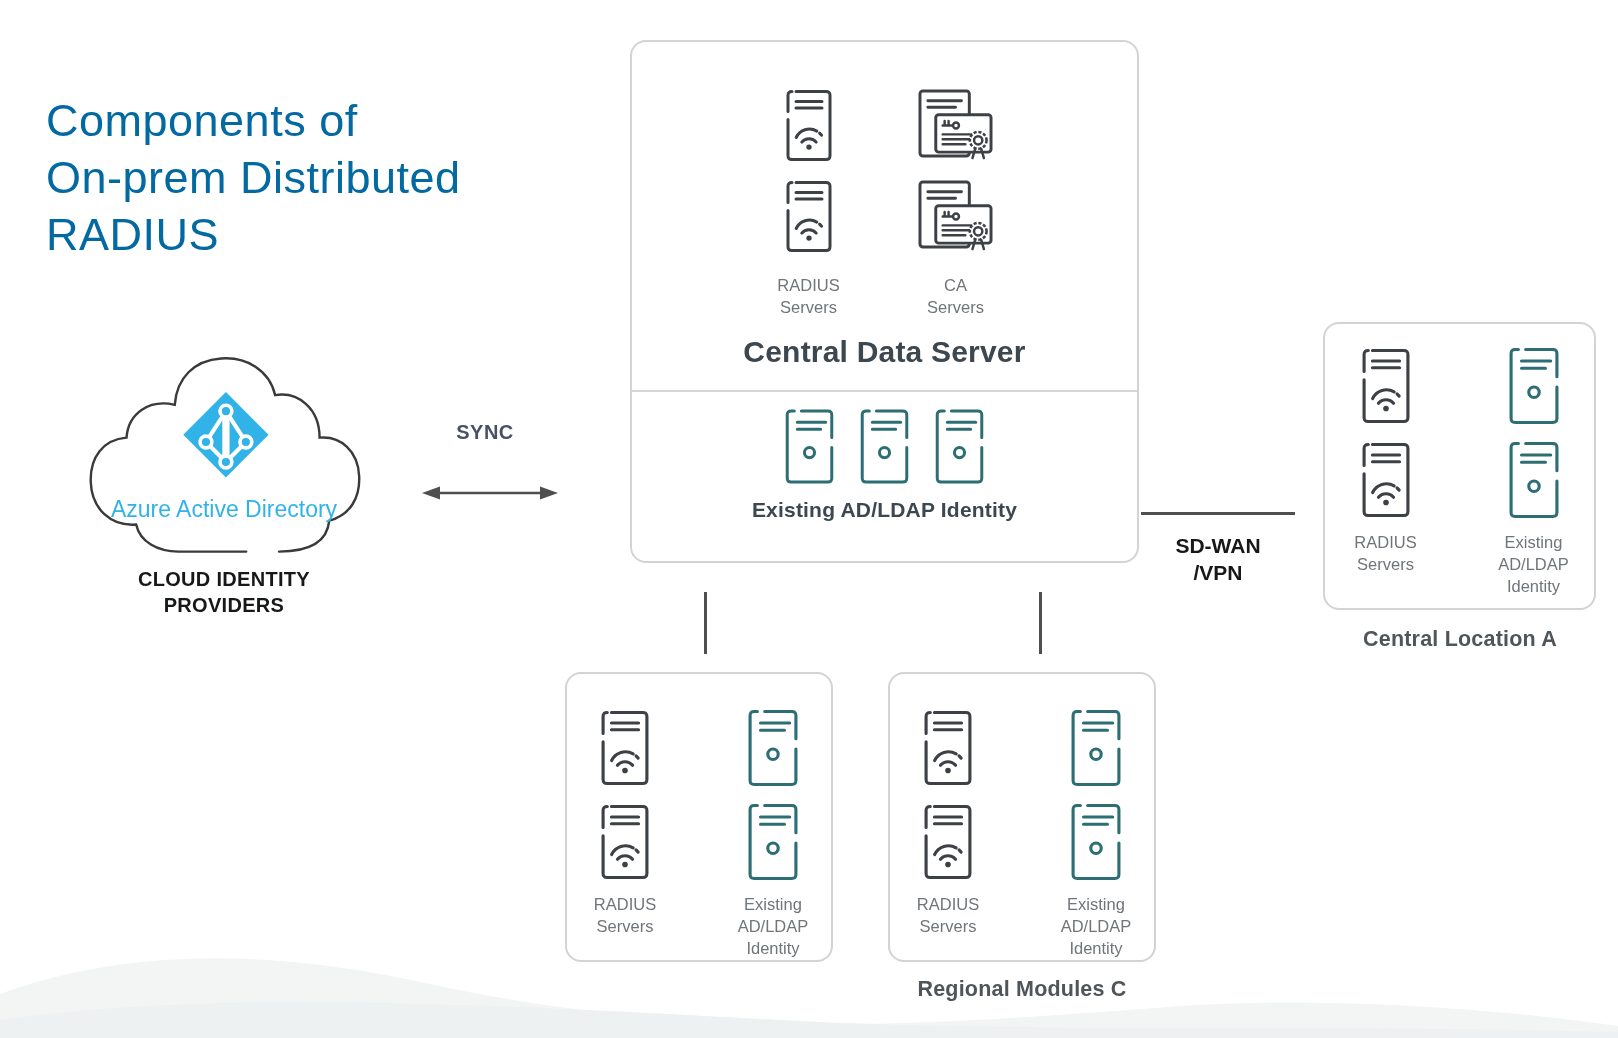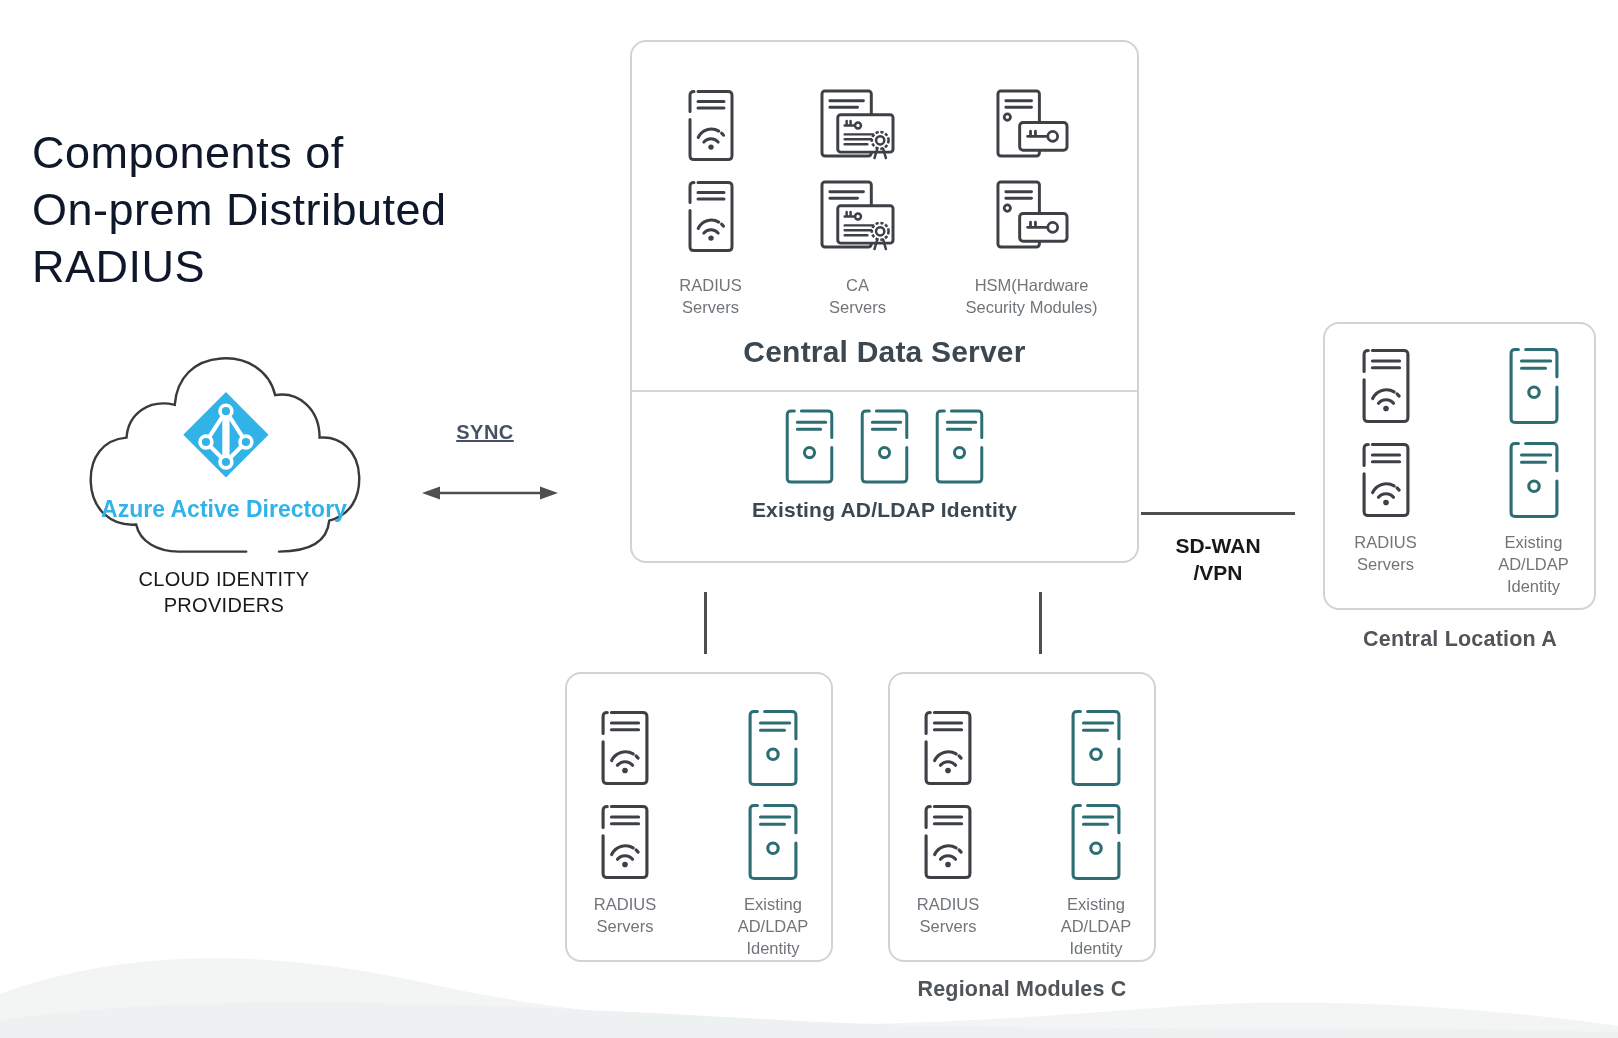--- a/index.html
+++ b/index.html
@@ -2,38 +2,38 @@
 <html><head>
 <meta charset="utf-8">
 <style>
   html,body{margin:0;padding:0;background:#ffffff;}
   .canvas{
     position:relative;width:1618px;height:1038px;background:#ffffff;overflow:hidden;
     font-family:"Liberation Sans",sans-serif;color:#2d2d2d;
   }
   .pre{white-space:pre-line;}
   .page-title{
-    position:absolute;left:32px;top:92px;width:560px;
-    font-size:45px;line-height:1.27;font-weight:300;color:#0f172a;letter-spacing:0.5px;margin-top:32px;
+    position:absolute;left:46px;top:92px;width:560px;
+    font-size:45px;line-height:1.27;font-weight:300;color:#0369a1;letter-spacing:0.5px;
   }
   
   .cloud-wrap{position:absolute;left:84px;top:350px;width:280px;height:212px;}
   .cloud-wrap svg{display:block;}
   .azure-label{
     position:absolute;left:0;top:146px;width:280px;text-align:center;
-    font-size:23px;color:#31b3e8;font-weight:700;
+    font-size:23px;color:#31b3e8;font-weight:400;
   }
   .cloud-caption{
     position:absolute;left:84px;top:567px;width:280px;text-align:center;
-    font-size:20px;font-weight:400;color:#17181a;line-height:1.28;letter-spacing:0.3px;
+    font-size:20px;font-weight:700;color:#17181a;line-height:1.28;letter-spacing:0.3px;
   }
   
   .sync-label{
     position:absolute;left:420px;top:421px;width:130px;text-align:center;
-    font-size:20px;font-weight:700;color:#475163;letter-spacing:0.5px;text-decoration:underline;
+    font-size:20px;font-weight:700;color:#475163;letter-spacing:0.5px;
   }
   .sync-arrow{position:absolute;left:420px;top:483px;}
   
   .node-box{
     position:absolute;background:#fff;border:2px solid #d3d3d3;border-radius:16px;
     box-sizing:border-box;
   }
   .central-box{left:630px;top:40px;width:509px;height:523px;}
   .central-top{
     display:flex;justify-content:center;gap:26px;padding-top:47px;
@@ -182,30 +182,20 @@
       <div class="icon-col col-ca">
         <svg class="icon ic-dark" width="79" height="73" viewBox="0 0 80 74">
             <use href="#sym-ca-server"></use>
           </svg>
         <svg class="icon ic-dark" width="79" height="73" viewBox="0 0 80 74">
             <use href="#sym-ca-server"></use>
           </svg>
         <div class="group-label pre">CA
 Servers</div>
       </div>
-      <div class="icon-col col-hsm">
-        <svg class="icon ic-dark" width="79" height="73" viewBox="0 0 80 74">
-            <use href="#sym-hsm-server"></use>
-          </svg>
-        <svg class="icon ic-dark" width="79" height="73" viewBox="0 0 80 74">
-            <use href="#sym-hsm-server"></use>
-          </svg>
-        <div class="group-label pre">HSM(Hardware
-Security Modules)</div>
-      </div>
     </div>
     <div class="central-title">Central Data Server</div>
     <div class="central-divider"></div>
     <div class="identity-section">
       <div class="identity-row">
         <svg class="icon ic-teal" width="49" height="75" viewBox="0 0 48 74">
             <use href="#sym-teal-server"></use>
           </svg>
         <svg class="icon ic-teal" width="49" height="75" viewBox="0 0 48 74">
             <use href="#sym-teal-server"></use>

